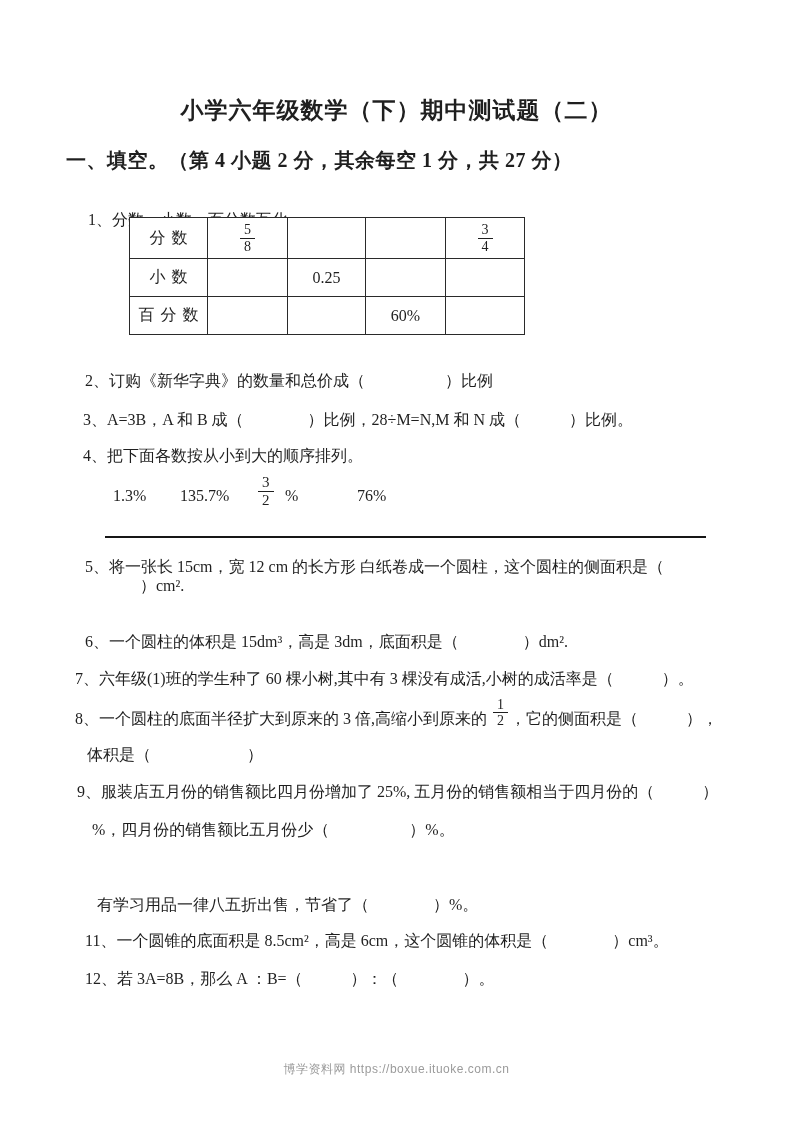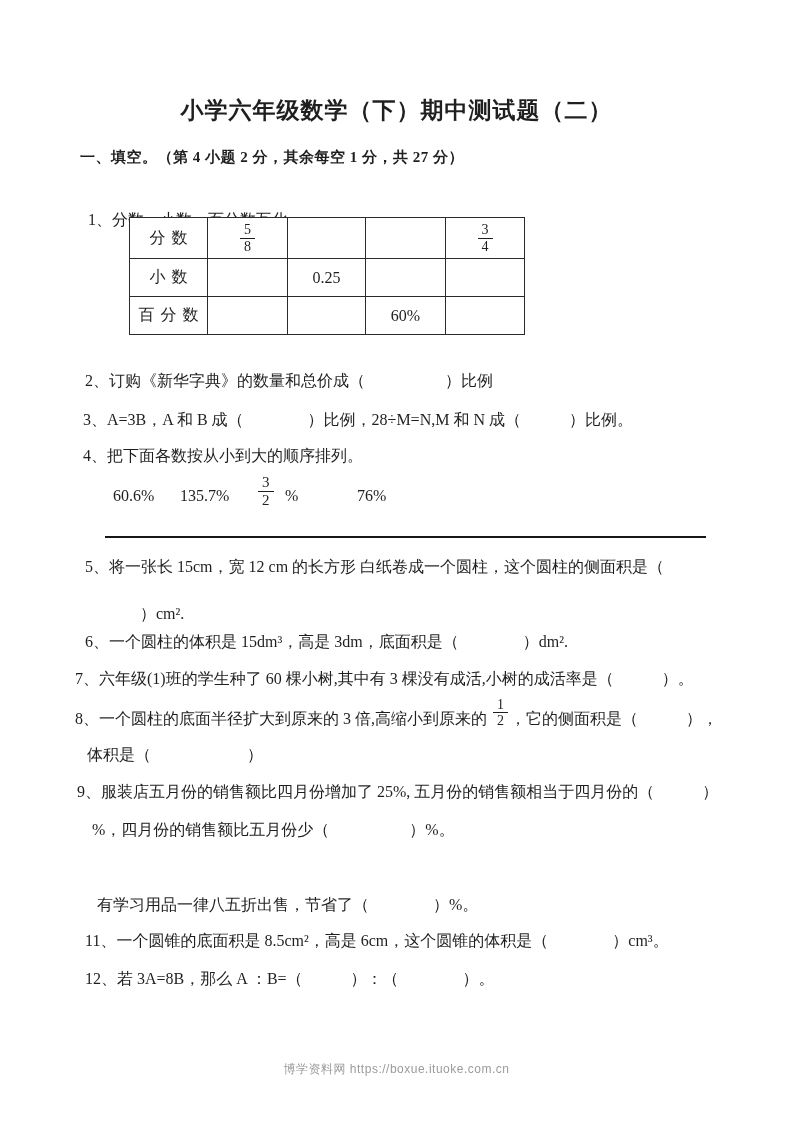--- a/index.html
+++ b/index.html
@@ -2,21 +2,21 @@
 <html><head>
 <meta charset="utf-8">
 <style>
   html,body{margin:0;padding:0;background:#ffffff;}
   .page{
     position:relative;width:793px;height:1122px;background:#ffffff;overflow:hidden;
     font-family:"Liberation Serif","DejaVu Serif",serif;color:#1f1f1f;
   }
   .abs{position:absolute;white-space:pre;font-size:16px;line-height:1.25;}
   .title{top:97px;left:0;width:793px;text-align:center;font-size:23px;font-weight:bold;letter-spacing:1px;}
-  .section{top:148px;left:80px;font-size:15px;font-weight:bold;letter-spacing:0.5px;}
+  .section{top:148px;left:66px;font-size:20px;font-weight:bold;letter-spacing:0.5px;}
 
   
   table.conv{position:absolute;top:217px;left:129px;border-collapse:collapse;table-layout:fixed;background:#fff;}
   table.conv td{border:1.6px solid #2a2a2a;text-align:center;vertical-align:middle;font-size:16px;padding:0;}
   table.conv tr.r1 td{height:40px;}
   table.conv tr.r2 td,table.conv tr.r3 td{height:37px;}
   table.conv .lbl{letter-spacing:6px;text-indent:6px;}
 
   
   .frac{display:inline-block;vertical-align:middle;text-align:center;line-height:1.1;font-size:14px;}
@@ -78,30 +78,30 @@
     </tr>
   </tbody>
     </table>
 
   <div class="abs" style="top:371px;left:85px">2、订购《新华字典》的数量和总价成（　　　　　）比例</div>
 
   <div class="abs" style="top:410px;left:83px">3、A=3B，A 和 B 成（　　　　）比例，28÷M=N,M 和 N 成（　　　）比例。</div>
 
   <div class="abs" style="top:446px;left:83px">4、把下面各数按从小到大的顺序排列。</div>
 
-  <span class="abs numrow-item" style="top:486px;left:113px">60.6%</span>
+  <span class="abs numrow-item" style="top:486px;left:113px">1.3%</span>
   <span class="abs numrow-item" style="top:486px;left:180px">135.7%</span>
   <span class="frac abs" style="top:474px;left:258px;font-size:15px"><span class="fnum">3</span><span class="fden">2</span></span>
   <span class="abs numrow-item" style="top:486px;left:285px">%</span>
   <span class="abs numrow-item" style="top:486px;left:357px">76%</span>
 
   <div class="abs answer-line" style="top:536px;left:105px"></div>
 
   <div class="abs" style="top:557px;left:85px">5、将一张长 15cm，宽 12 cm 的长方形 白纸卷成一个圆柱，这个圆柱的侧面积是（</div>
-  <div class="abs" style="top:604px;left:140px">）cm².</div>
+  <div class="abs" style="top:576px;left:140px">）cm².</div>
 
   <div class="abs" style="top:632px;left:85px">6、一个圆柱的体积是 15dm³，高是 3dm，底面积是（　　　　）dm².</div>
 
   <div class="abs" style="top:669px;left:75px">7、六年级(1)班的学生种了 60 棵小树,其中有 3 棵没有成活,小树的成活率是（　　　）。</div>
 
   <div class="abs q8line" style="top:697px;left:75px">
     <span>8、一个圆柱的底面半径扩大到原来的 3 倍,高缩小到原来的 </span>
     <span class="frac"><span class="fnum">1</span><span class="fden">2</span></span>
     <span>，它的侧面积是（　　　），</span>
   </div>

